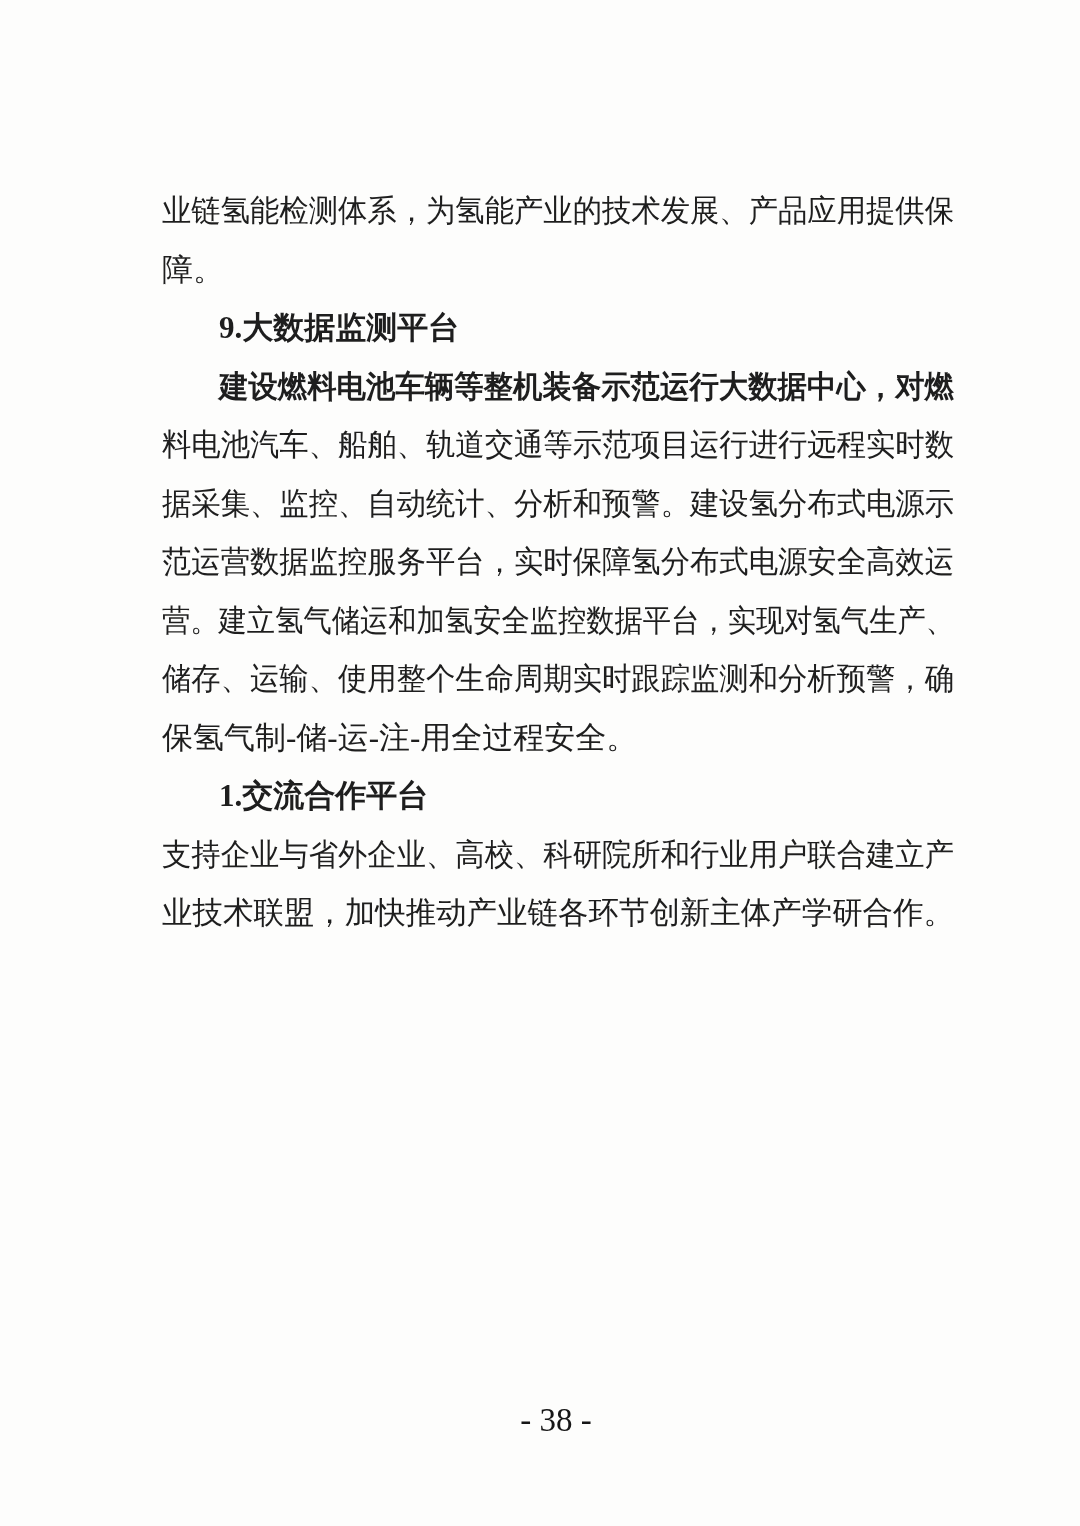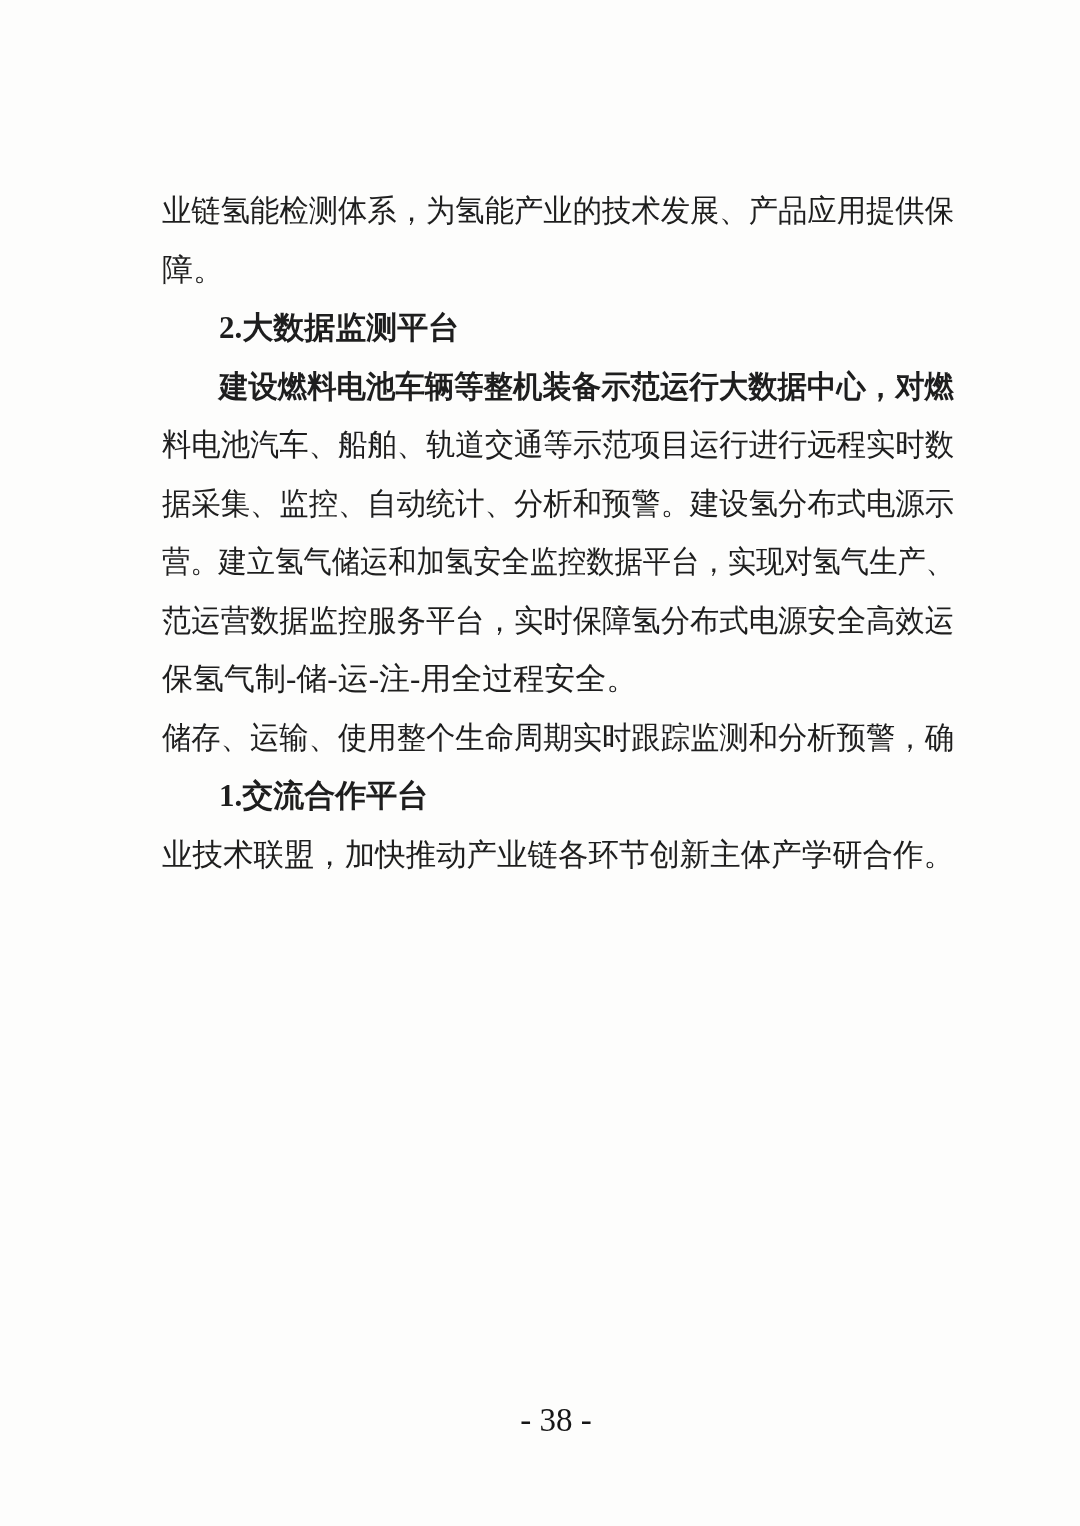--- a/index.html
+++ b/index.html
@@ -57,25 +57,26 @@
     color: #161616;
   }
 </style>
 </head>
 <body style="background: rgb(253, 253, 252);">
 
 <div class="page">
   <div class="content" style="color: rgb(30, 30, 30);">
       <div class="line"><span class="line-text" style="transform: scaleX(0.946237);">业链氢能检测体系，为氢能产业的技术发展、产品应用提供保</span></div>
       <div class="line"><span class="line-text">障。</span></div>
-      <div class="line heading indent"><span class="line-text">2.大数据监测平台</span></div>
+      <div class="line heading indent"><span class="line-text">9.大数据监测平台</span></div>
       <div class="line indent"><span class="line-text" style="transform: scaleX(0.948387);">建设燃料电池车辆等整机装备示范运行大数据中心，对燃</span></div>
       <div class="line"><span class="line-text" style="transform: scaleX(0.946237);">料电池汽车、船舶、轨道交通等示范项目运行进行远程实时数</span></div>
       <div class="line"><span class="line-text" style="transform: scaleX(0.946237);">据采集、监控、自动统计、分析和预警。建设氢分布式电源示</span></div>
+      <div class="line"><span class="line-text" style="transform: scaleX(0.946237);">范运营数据监控服务平台，实时保障氢分布式电源安全高效运</span></div>
       <div class="line"><span class="line-text" style="transform: scaleX(0.912442);">营。建立氢气储运和加氢安全监控数据平台，实现对氢气生产、</span></div>
-      <div class="line"><span class="line-text" style="transform: scaleX(0.946237);">范运营数据监控服务平台，实时保障氢分布式电源安全高效运</span></div>
+      <div class="line"><span class="line-text" style="transform: scaleX(0.946237);">储存、运输、使用整个生命周期实时跟踪监测和分析预警，确</span></div>
       <div class="line"><span class="line-text">保氢气制-储-运-注-用全过程安全。</span></div>
-      <div class="line"><span class="line-text" style="transform: scaleX(0.946237);">储存、运输、使用整个生命周期实时跟踪监测和分析预警，确</span></div>
       <div class="line heading indent"><span class="line-text">1.交流合作平台</span></div>
+      <div class="line"><span class="line-text" style="transform: scaleX(0.946237);">支持企业与省外企业、高校、科研院所和行业用户联合建立产</span></div>
       <div class="line"><span class="line-text" style="transform: scaleX(0.98263);">业技术联盟，加快推动产业链各环节创新主体产学研合作。</span></div>
     </div>
   <div class="footer">- 38 -</div>
 </div>
 
 </body></html>

